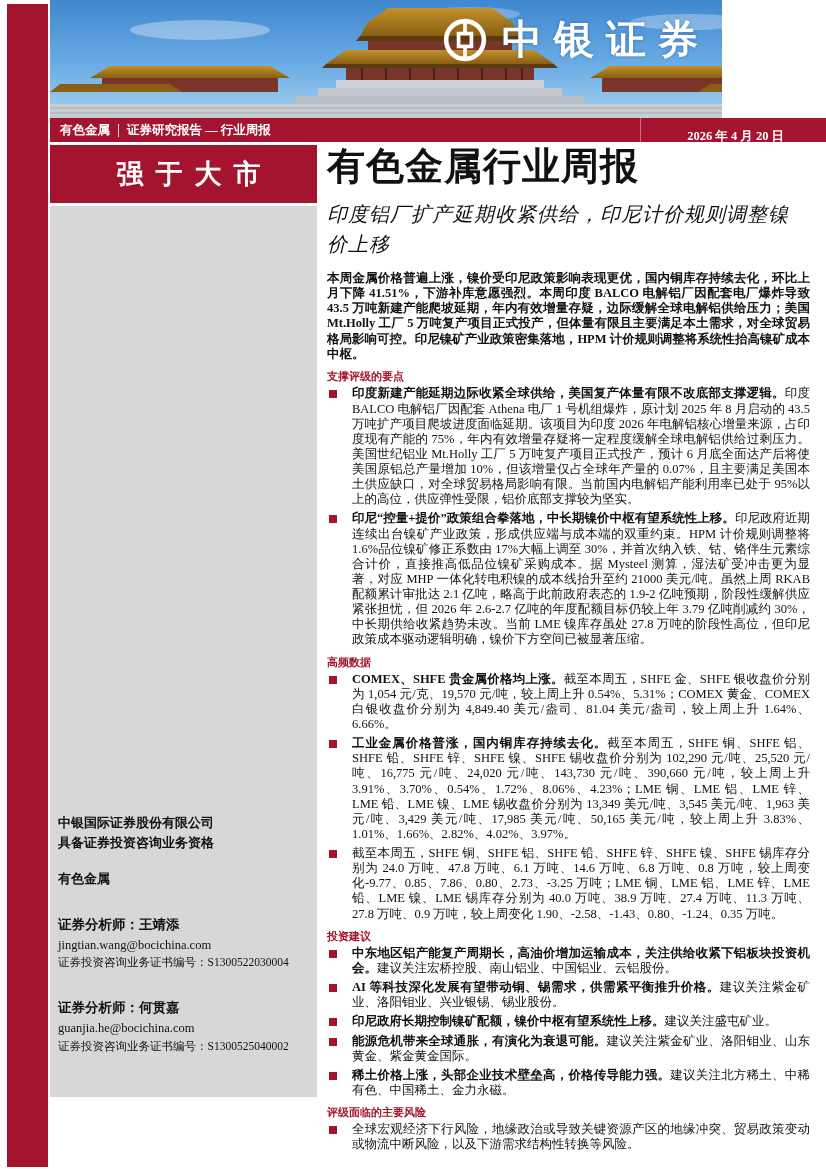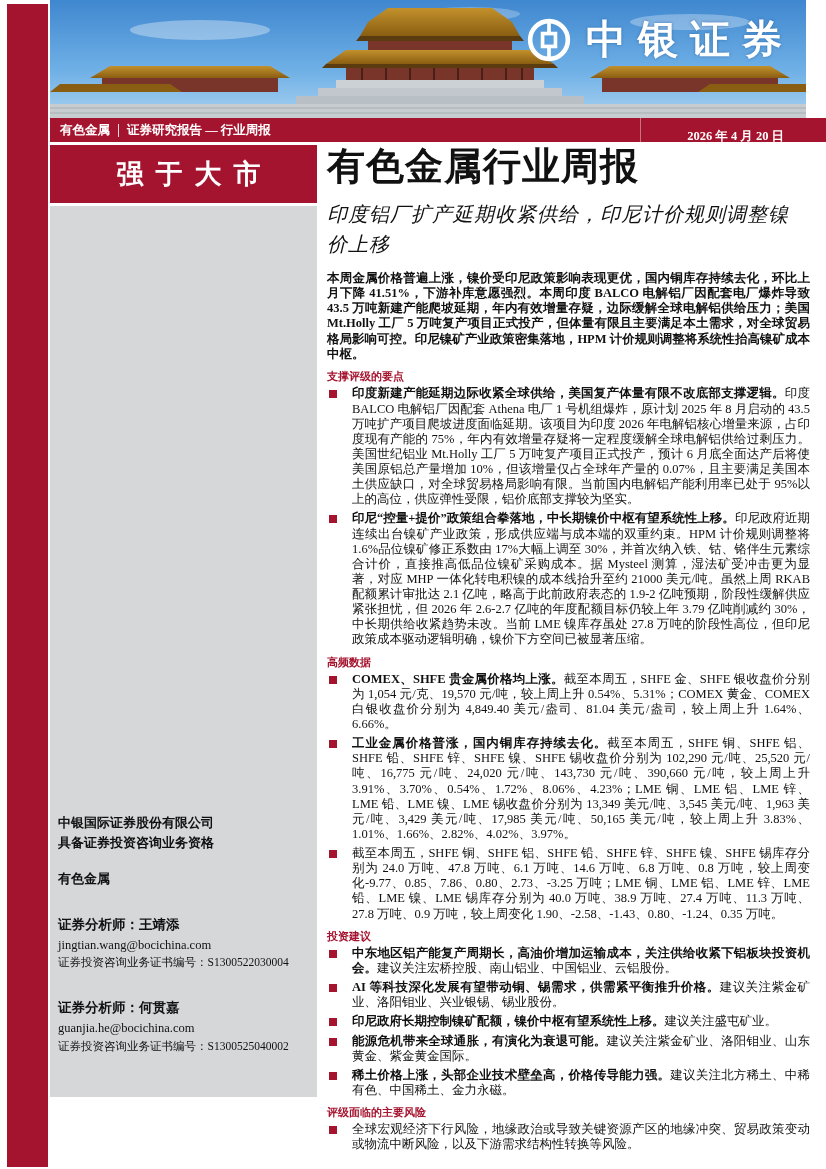--- a/index.html
+++ b/index.html
@@ -18,21 +18,21 @@
     position:relative;
   }
   .left-strip{
     position:absolute;left:7px;top:4px;width:41px;height:1163px;
     background:var(--red);
   }
   .content{
     position:absolute;left:50px;top:0;width:776px;
   }
   
-  .hero{position:relative;width:756px;height:118px;overflow:hidden;}
+  .hero{position:relative;width:672px;height:118px;overflow:hidden;}
   .hero svg{display:block;width:776px;height:118px;}
   .logo{
     position:absolute;top:12px;right:12px;
     display:flex;align-items:center;gap:14px;color:#ffffff;
   }
   .logo .emblem{width:46px;height:46px;}
   .logo-text{
     font-size:40px;font-weight:bold;letter-spacing:12px;
     text-shadow:0 0 3px rgba(30,80,140,.6);
     white-space:nowrap;

